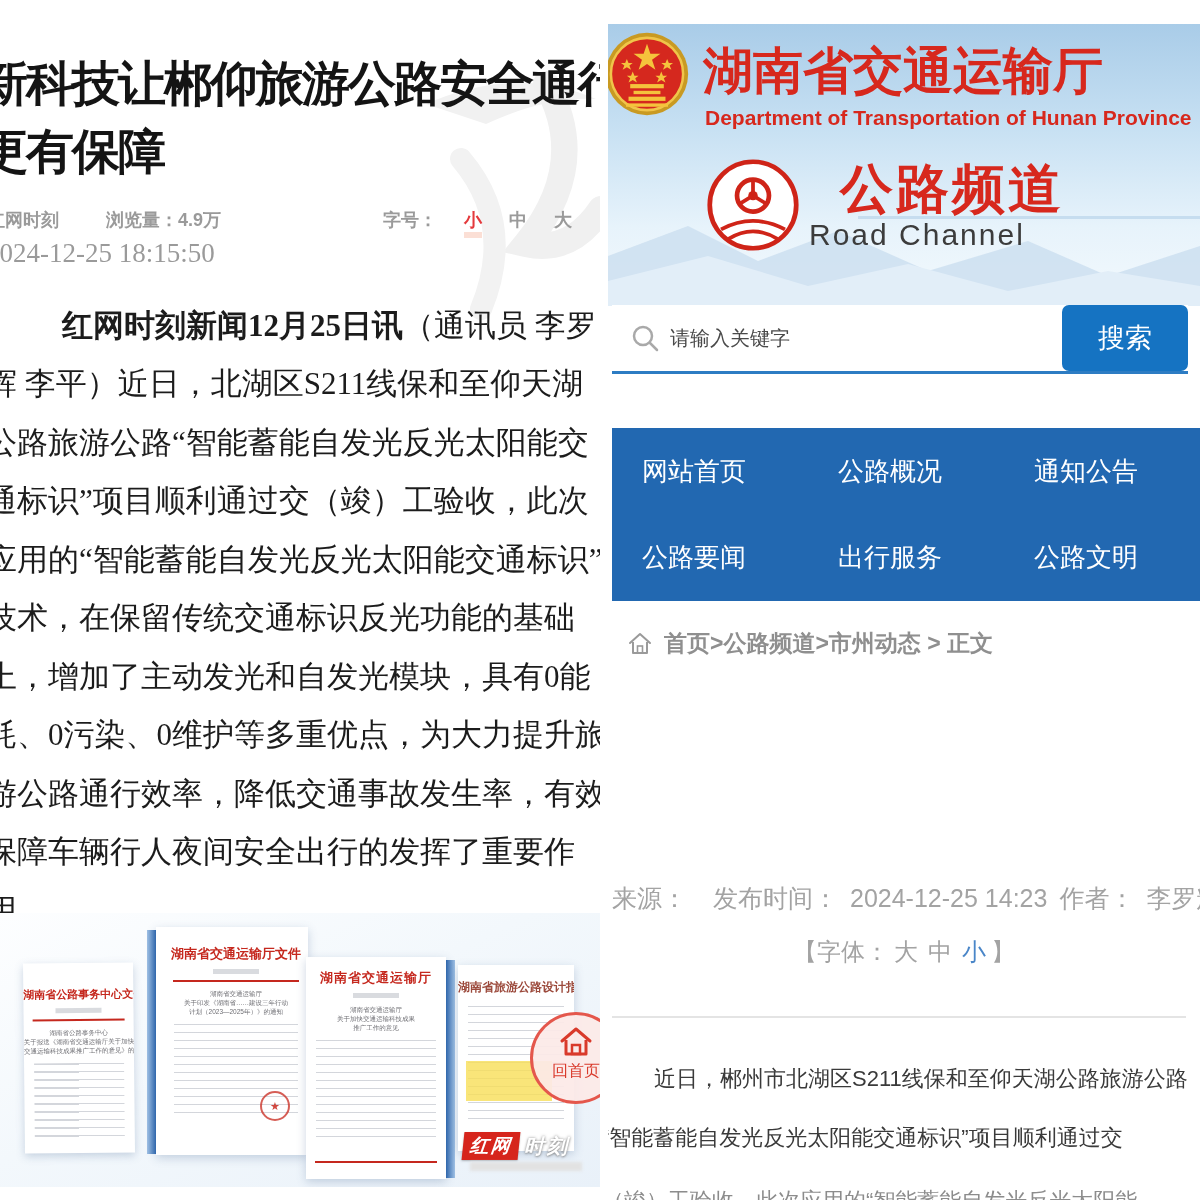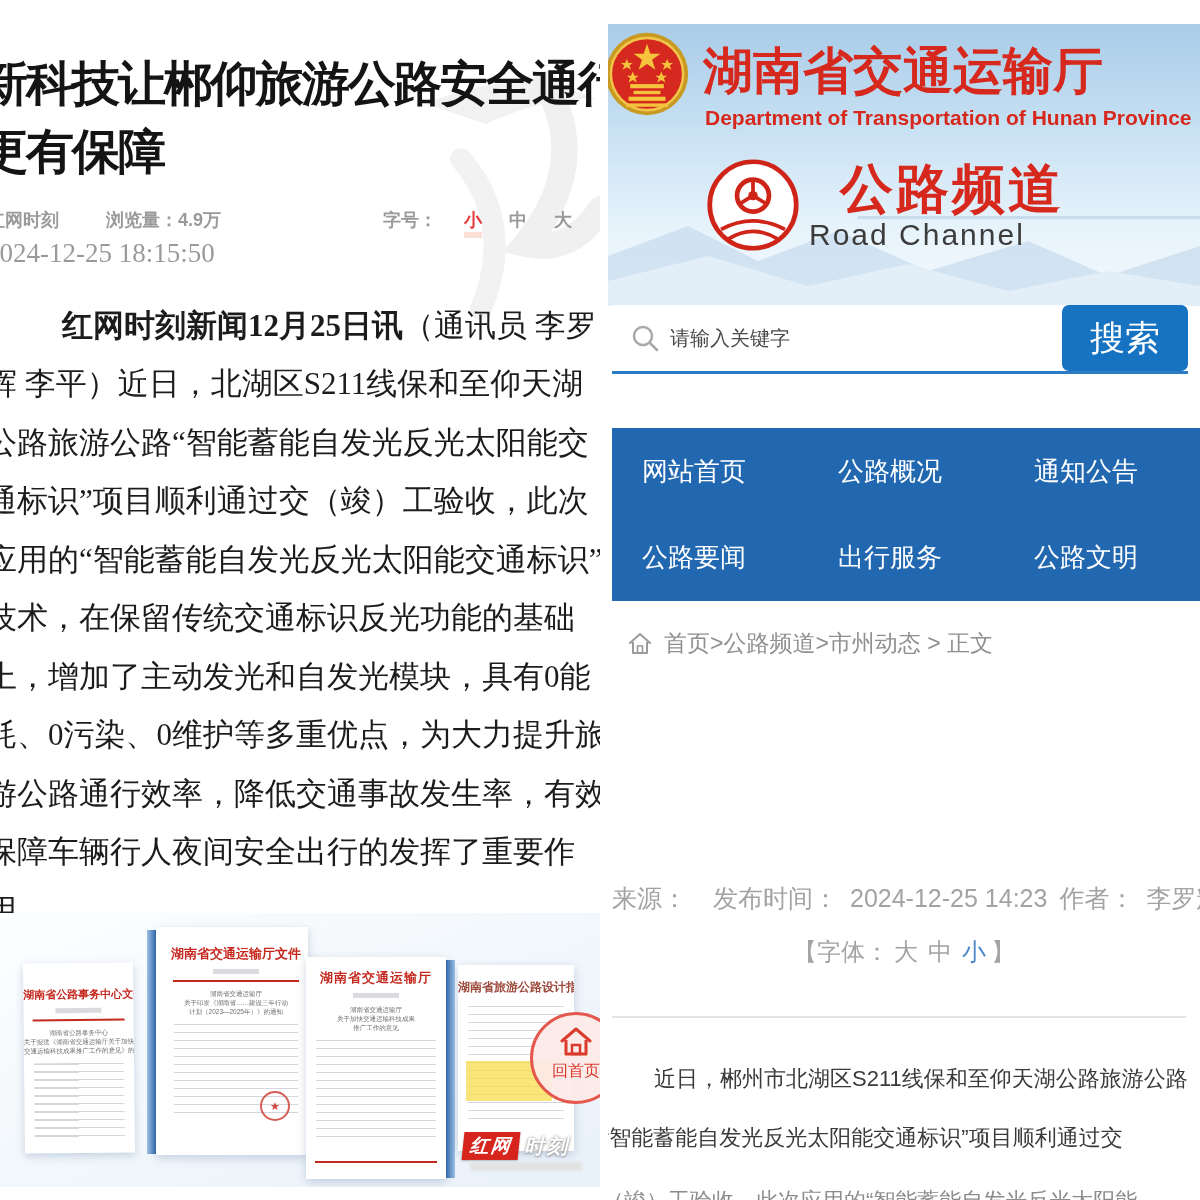--- a/index.html
+++ b/index.html
@@ -80,30 +80,30 @@
   .road-logo{position:absolute;left:98px;top:134px;}
   .channel-cn{position:absolute;left:196px;top:130px;font-size:53px;font-weight:bold;color:#d7281d;
               letter-spacing:3px;white-space:nowrap;margin-left:36px;}
   .channel-en{position:absolute;left:201px;top:194px;font-size:30px;color:#3c3c3c;letter-spacing:2px;white-space:nowrap;}
 
   .search-row{position:absolute;left:4px;top:305px;width:576px;height:66px;background:#fff;
               border-bottom:3px solid #2d7cc3;display:flex;align-items:stretch;}
   .search-iconwrap{position:absolute;left:18px;top:18px;}
   .search-input{flex:1;border:none;outline:none;font-size:20px;color:#444;padding-left:58px;background:transparent;}
   .search-input::placeholder{color:#4a4a4a;opacity:1;}
-  .search-btn{width:126px;background:#1573c2;color:#fff;font-size:35px;border:none;border-radius:7px;
+  .search-btn{width:126px;background:#1573c2;color:#fff;font-size:27px;border:none;border-radius:7px;
               cursor:pointer;font-family:Liberation Sans, sans-serif;text-align:center;}
 
   .nav{position:absolute;left:4px;top:428px;width:588px;height:173px;background:#2268b1;
        display:grid;grid-template-columns:1fr 1fr 1fr;grid-template-rows:1fr 1fr;align-items:center;}
   .nav-item{color:#fff;font-size:26px;padding-left:30px;cursor:pointer;white-space:nowrap;}
 
   .crumbs{position:absolute;left:20px;top:628px;display:flex;align-items:center;color:#8f8f8f;font-size:23px;}
   .crumbs svg{margin-right:12px;}
-  .crumb-trail{cursor:pointer;}
+  .crumb-trail{cursor:pointer;font-weight:bold;}
 
   .r-title{position:absolute;left:0;top:714px;width:100%;text-align:center;font-size:38px;font-weight:bold;
            color:#2e2e2e;line-height:51px;}
   .r-meta{position:absolute;left:4px;top:882px;font-size:25px;color:#a3a3a3;white-space:nowrap;}
   .r-meta .gap-s{display:inline-block;width:26px;}
   .r-meta .gap-t{display:inline-block;width:12px;}
   .r-fontsel{position:absolute;left:0;top:936px;width:100%;text-align:center;font-size:24px;color:#a3a3a3;}
   .r-fontsel .fsz{display:inline-block;margin:0 5px;cursor:pointer;}
   .r-fontsel .fsz.blue{color:#4a86c8;}
   .r-divider{position:absolute;left:4px;top:1016px;width:574px;height:2px;background:#e4e4e4;}

